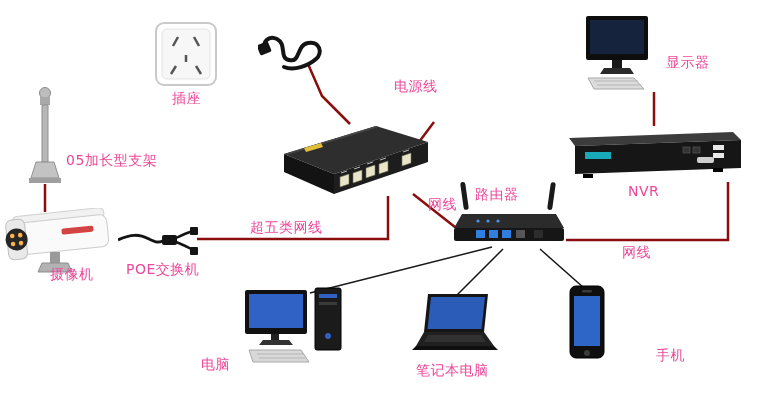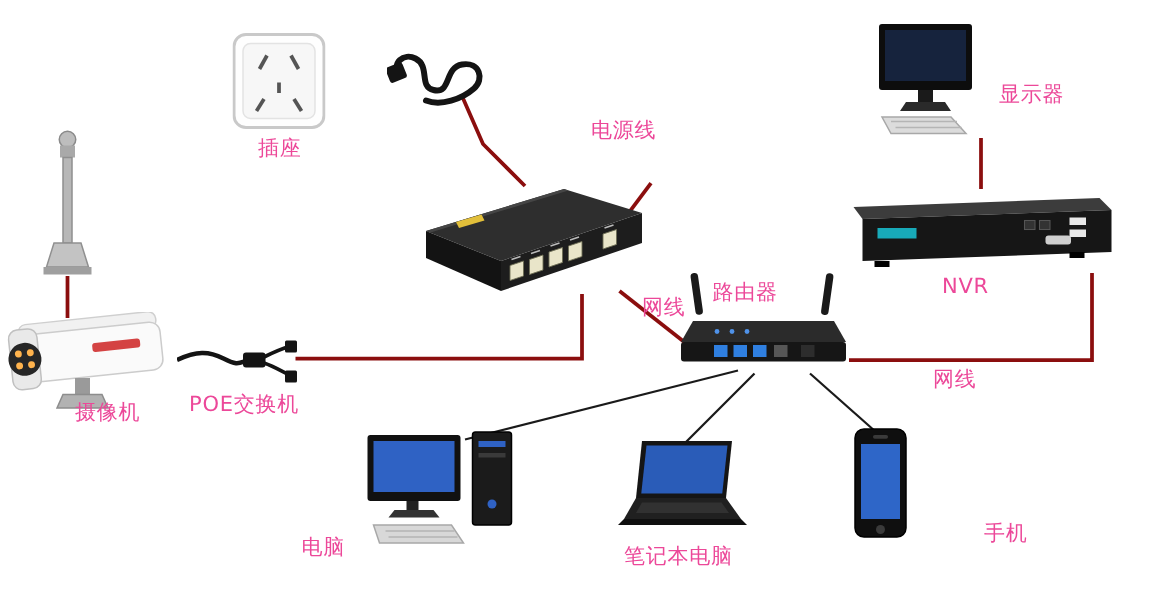--- a/index.html
+++ b/index.html
@@ -184,22 +184,24 @@
     <svg width="42" height="78" viewBox="0 0 42 78">
       <rect x="4" y="2" width="34" height="72" rx="6" fill="#0f0f0f" stroke="#000"></rect>
       <rect x="8" y="12" width="26" height="50" fill="#2e66c8"></rect>
       <circle cx="21" cy="69" r="3" fill="#3a3a3a"></circle>
       <rect x="16" y="6" width="10" height="2.5" rx="1.2" fill="#3a3a3a"></rect>
     </svg>
   </div>
 
   <div class="label" style="left:172px;top:90px;">插座</div>
   <div class="label" style="left:348px;top:78px;margin-left:46px;">电源线</div>
+  <div class="label" style="left:66px;top:152px;">05加长型支架</div>
   <div class="label" style="left:50px;top:266px;">摄像机</div>
   <div class="label" style="left:126px;top:261px;">POE交换机</div>
+  <div class="label" style="left:250px;top:219px;">超五类网线</div>
   <div class="label" style="left:428px;top:196px;">网线</div>
   <div class="label" style="left:475px;top:186px;">路由器</div>
   <div class="label" style="left:666px;top:54px;">显示器</div>
   <div class="label" style="left:628px;top:183px;">NVR</div>
   <div class="label" style="left:622px;top:244px;">网线</div>
   <div class="label" style="left:201px;top:356px;text-align:center;">电脑</div>
   <div class="label" style="left:416px;top:362px;font-family:Liberation Serif, serif;">笔记本电脑</div>
   <div class="label" style="left:612px;top:347px;margin-left:44px;">手机</div>
 
 </div>

